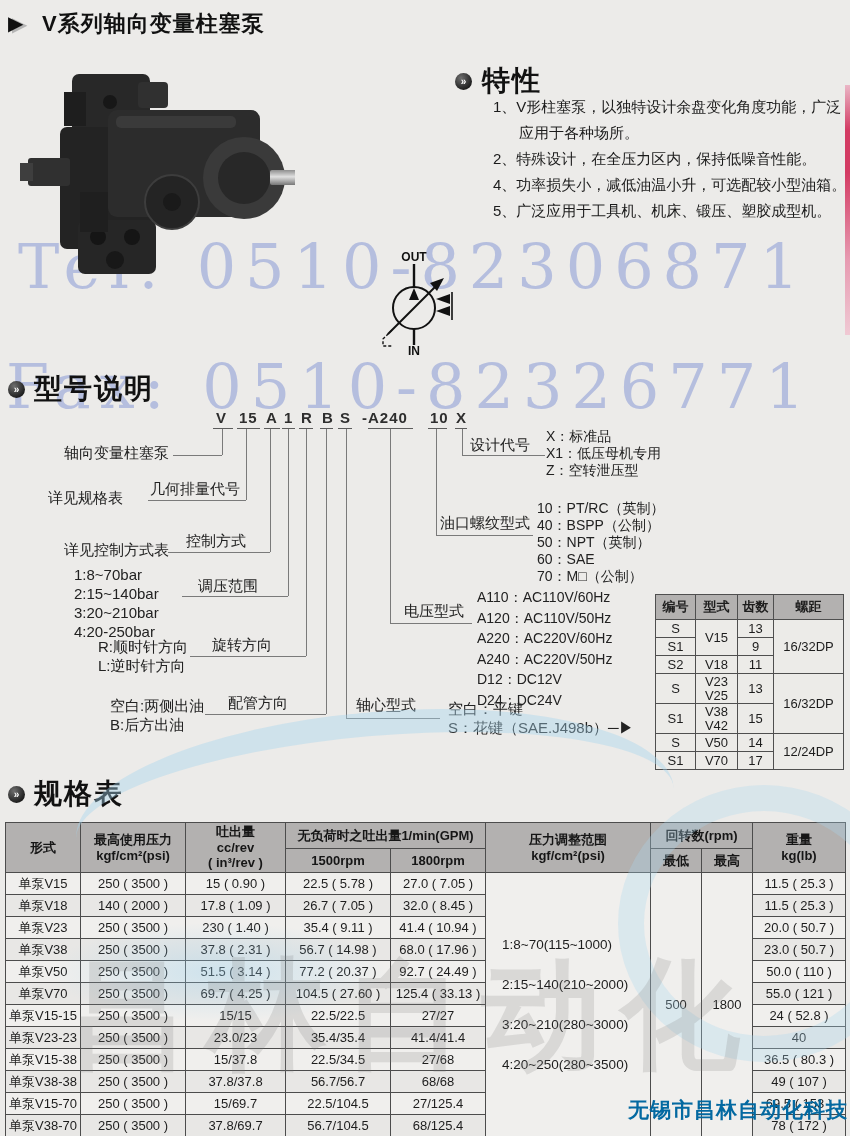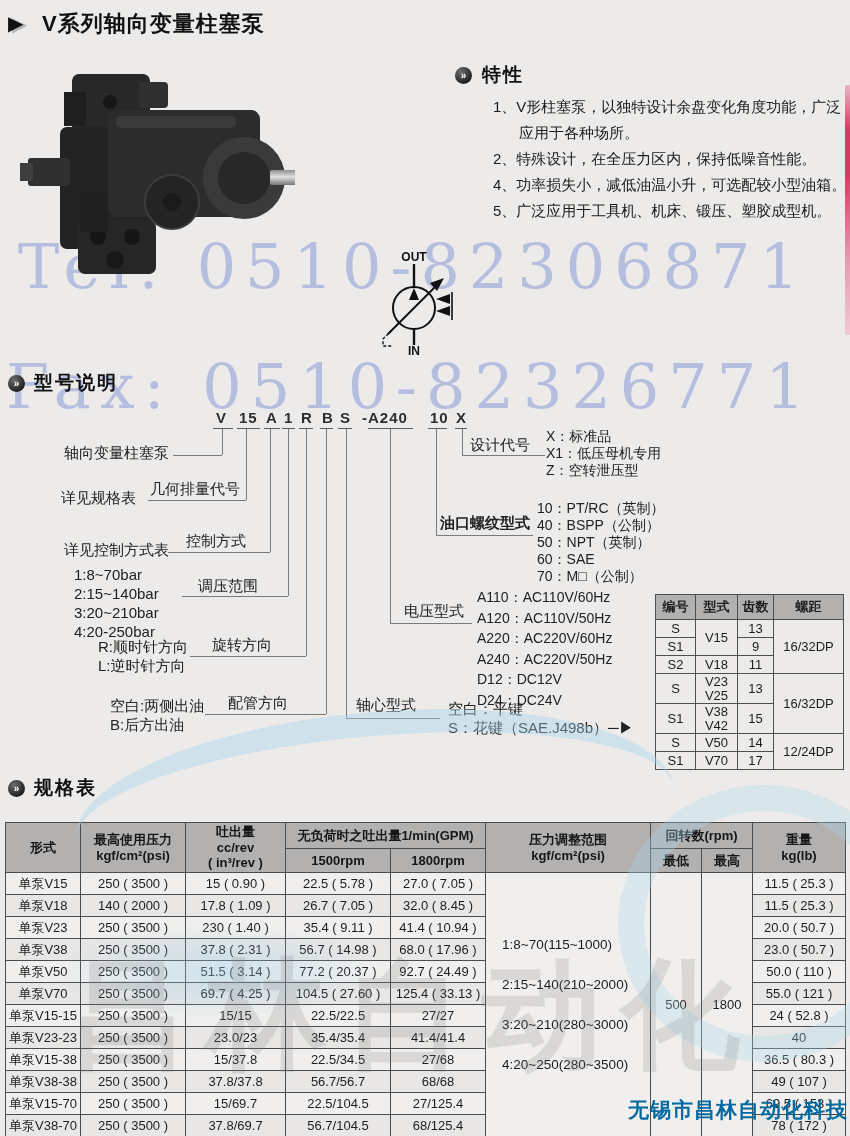--- a/index.html
+++ b/index.html
@@ -5,21 +5,21 @@
   html,body{margin:0;padding:0;}
   .page{position:relative;width:850px;height:1136px;background:#ecebe9;overflow:hidden;
         font-family:"Liberation Sans",sans-serif;color:#1b1b1b;}
   .abs{position:absolute;}
   
   .doc-title{font-size:22px;font-weight:bold;letter-spacing:1px;color:#111;}
   .tri{font-size:20px;line-height:20px;}
   .sec-icon{width:17px;height:17px;border-radius:50%;
             background:radial-gradient(circle at 35% 30%,#6e6e6e,#1e1e1e 72%);
             color:#fff;font-size:10px;font-weight:bold;display:flex;align-items:center;justify-content:center;}
-  .sec-title{font-size:19px;font-weight:bold;letter-spacing:2px;color:#111;}
+  .sec-title{font-size:28px;font-weight:bold;letter-spacing:2px;color:#111;}
   
   .feat-list{width:356px;font-size:15px;line-height:26px;}
   .feat-item{padding-left:26px;text-indent:-26px;}
   
   .wm-blue{font-family:"DejaVu Serif",serif;font-size:62px;color:rgba(145,160,215,.6);
            letter-spacing:9px;white-space:nowrap;z-index:4;pointer-events:none;}
   .wm-gray{font-size:120px;font-weight:bold;color:rgba(125,125,125,.20);letter-spacing:18px;
            z-index:8;pointer-events:none;white-space:nowrap;margin-left:38px;}
   .wm-swoosh{width:600px;height:180px;border-radius:50%;border-top:24px solid rgba(165,212,238,.40);
              transform:rotate(-5deg);z-index:8;pointer-events:none;}
@@ -172,21 +172,21 @@
   <div class="hline" style="left:168px;top:552px;width:102px;"></div>
   <div class="hline" style="left:182px;top:596px;width:106px;"></div>
   <div class="hline" style="left:190px;top:656px;width:116px;"></div>
   <div class="hline" style="left:205px;top:714px;width:121px;"></div>
   <div class="hline" style="left:346px;top:718px;width:94px;"></div>
   <div class="hline" style="left:390px;top:623px;width:82px;"></div>
   <div class="hline" style="left:436px;top:535px;width:97px;"></div>
   <div class="hline" style="left:462px;top:455px;width:83px;"></div>
 
   <div class="dlabel" style="left:64px;top:444px;">轴向变量柱塞泵</div>
-  <div class="dlabel" style="left:61px;top:489px;">详见规格表</div>
+  <div class="dlabel" style="left:48px;top:489px;">详见规格表</div>
   <div class="dlabel" style="left:150px;top:480px;">几何排量代号</div>
   <div class="dlabel" style="left:64px;top:541px;">详见控制方式表</div>
   <div class="dlabel" style="left:186px;top:532px;">控制方式</div>
   <div class="dopts" style="left:74px;top:565px;">1:8~70bar
 2:15~140bar
 3:20~210bar
 4:20-250bar</div>
   <div class="dlabel" style="left:198px;top:577px;">调压范围</div>
   <div class="dopts" style="left:98px;top:637px;">R:顺时针方向
 L:逆时针方向</div>
@@ -194,21 +194,21 @@
   <div class="dopts" style="left:110px;top:696px;">空白:两侧出油
 B:后方出油</div>
   <div class="dlabel" style="left:228px;top:694px;">配管方向</div>
   <div class="dlabel" style="left:356px;top:696px;">轴心型式</div>
   <div class="dopts" style="left:448px;top:699px;">空白：平键
 S：花键（SAE.J498b）─▶</div>
   <div class="dlabel" style="left:470px;top:436px;">设计代号</div>
   <div class="dopts small" style="left:546px;top:428px;">X：标准品
 X1：低压母机专用
 Z：空转泄压型</div>
-  <div class="dlabel" style="left:440px;top:514px;font-weight:bold;">油口螺纹型式</div>
+  <div class="dlabel" style="left:440px;top:514px;">油口螺纹型式</div>
   <div class="dopts small" style="left:537px;top:500px;">10：PT/RC（英制）
 40：BSPP（公制）
 50：NPT（英制）
 60：SAE
 70：M□（公制）</div>
   <div class="dlabel" style="left:404px;top:602px;">电压型式</div>
   <div class="dopts volt" style="left:477px;top:587px;">A110：AC110V/60Hz
 A120：AC110V/50Hz
 A220：AC220V/60Hz
 A240：AC220V/50Hz

